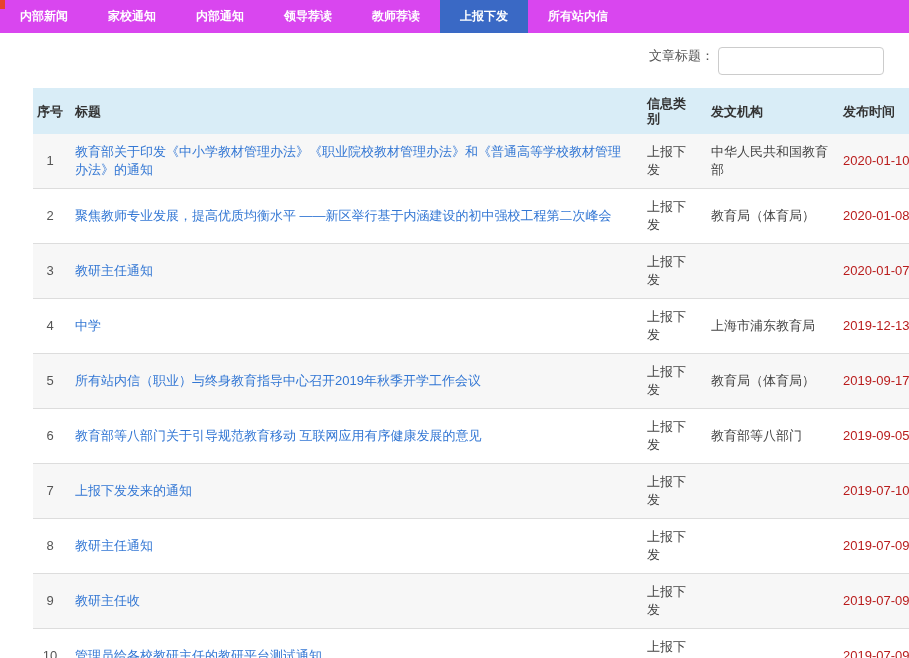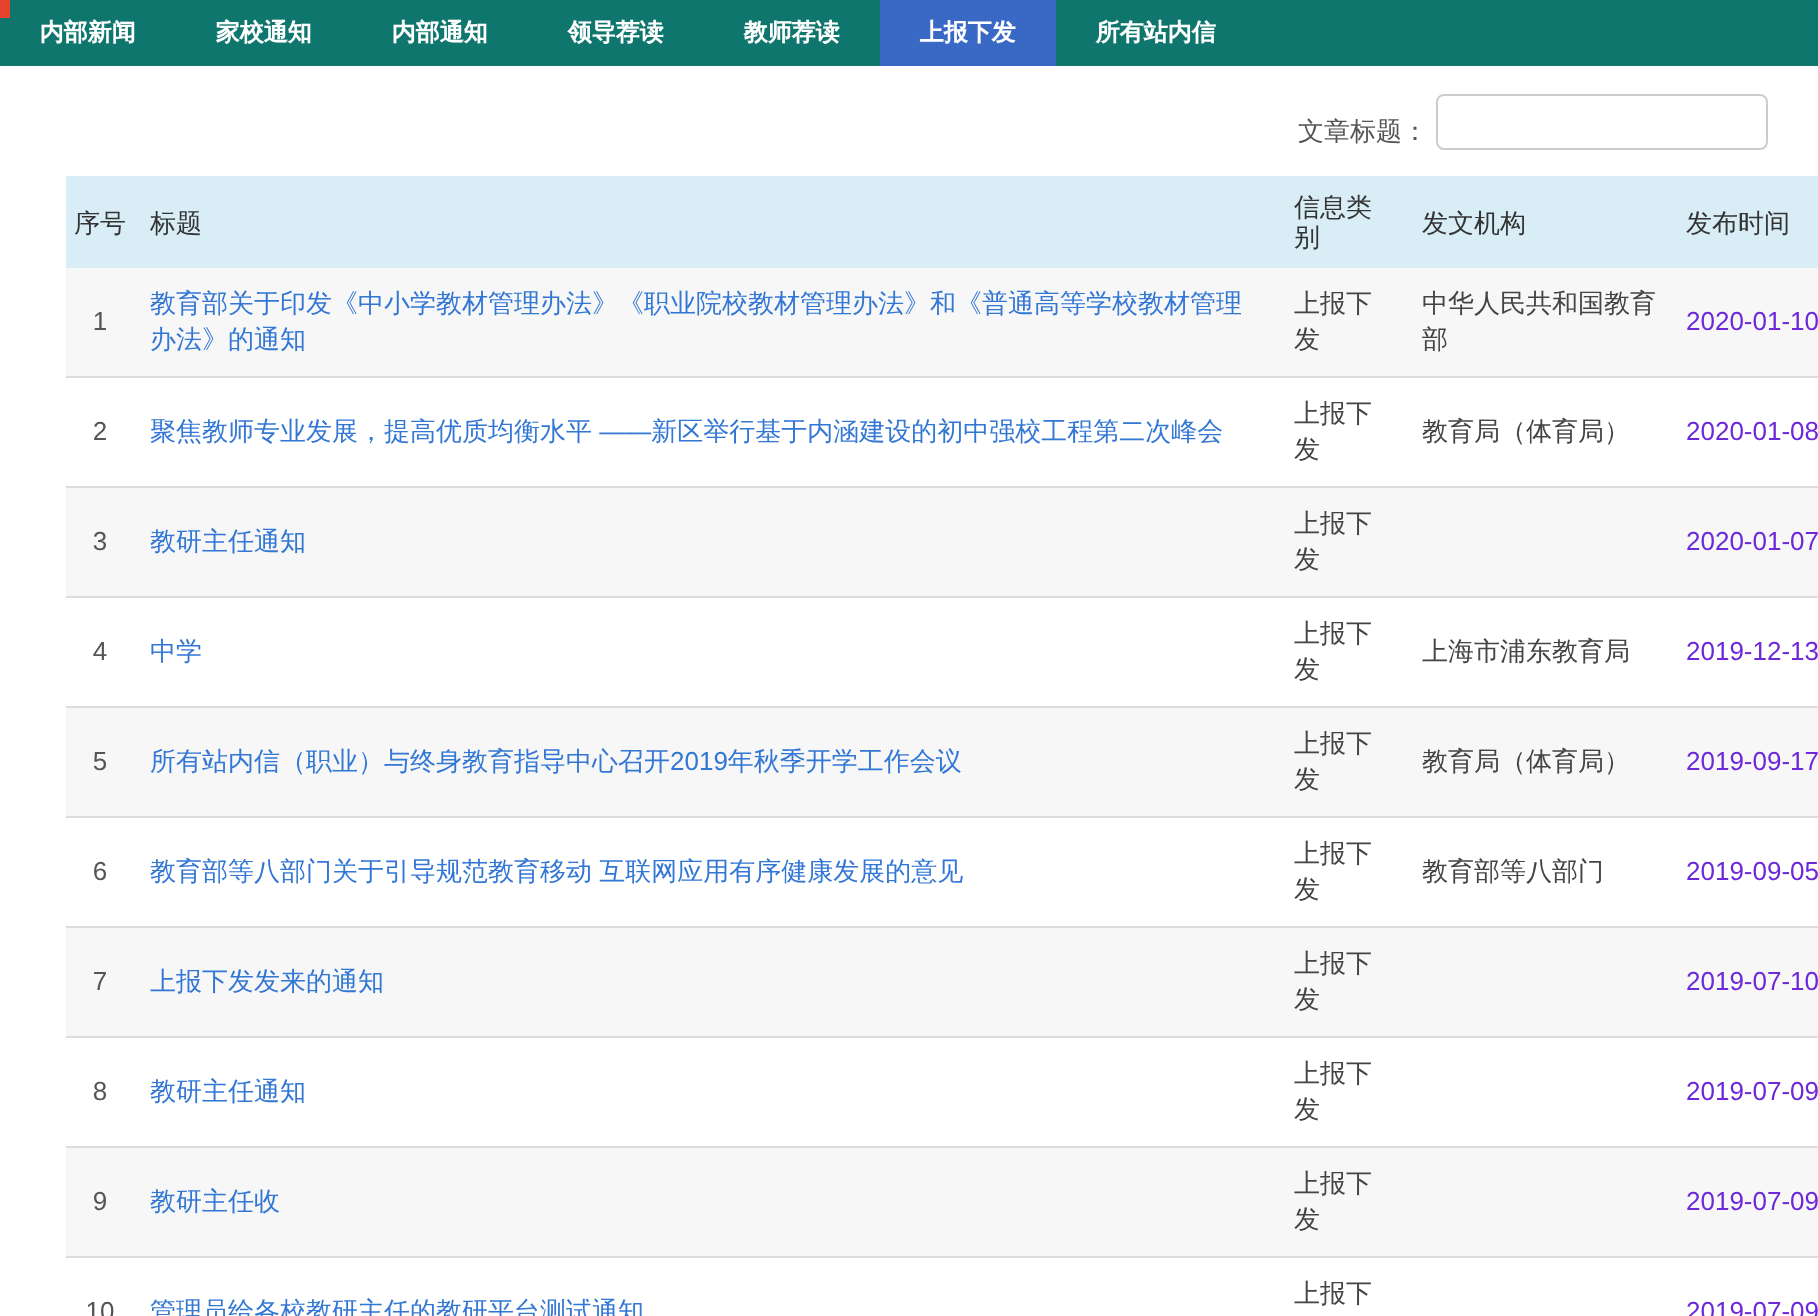--- a/index.html
+++ b/index.html
@@ -6,21 +6,21 @@
   html, body {
     width: 909px; height: 658px;
     background: #fff;
     overflow: hidden;
     font-family: "Liberation Sans", "DejaVu Sans", sans-serif;
   }
   
   .navbar {
     position: relative;
     width: 100%; height: 33px;
-    background: #0f766e;
+    background: #d946ef;
     display: flex;
     align-items: stretch;
   }
   .nav-item {
     list-style: none;
     color: #fff;
     font-size: 12px;
     font-weight: bold;
     line-height: 33px;
     padding: 0 20px;
@@ -31,21 +31,21 @@
   .corner-badge {
     position: absolute;
     left: 0; top: 0;
     width: 5px; height: 9px;
     background: #e8432d;
   }
   
   .search-row {
     display: flex;
     justify-content: flex-end;
-    align-items: flex-end;
+    align-items: flex-start;
     margin: 14px 25px 0 0;
     height: 28px;
   }
   .search-label {
     font-size: 13px;
     color: #555;
     margin-right: 4px;
   }
   .search-input {
     width: 166px; height: 28px;
@@ -64,37 +64,37 @@
     table-layout: fixed;
     font-size: 13px;
   }
   table.list col.c-no   { width: 34px; }
   table.list col.c-type { width: 64px; }
   table.list col.c-org  { width: 136px; }
   table.list col.c-date { width: 70px; }
   table.list thead th {
     background: #d9edf7;
     color: #333;
-    font-weight: normal;
+    font-weight: bold;
     text-align: left;
     padding: 8px 8px;
     line-height: 15px;
   }
   table.list thead th.th-no { text-align: center; padding: 8px 2px; }
   table.list thead th.th-date { padding-left: 4px; }
   table.list tbody td {
     border-bottom: 1px solid #ddd;
     padding: 9px 8px;
     line-height: 18px;
     vertical-align: middle;
     color: #444;
     word-break: break-all;
   }
   table.list tbody td.c-no { text-align: center; color: #555; padding: 9px 2px; }
-  table.list tbody td.c-date { color: #6d28d9; padding-left: 4px; padding-right: 0; white-space: nowrap; }
+  table.list tbody td.c-date { color: #b91c1c; padding-left: 4px; padding-right: 0; white-space: nowrap; }
   table.list tbody tr:nth-child(odd) { background: #f7f7f7; }
   table.list tbody tr:nth-child(even) { background: #fff; }
   a.article-link {
     color: #3377d4;
     text-decoration: none;
     cursor: pointer;
   }
 </style>
 </head>
 <body>

